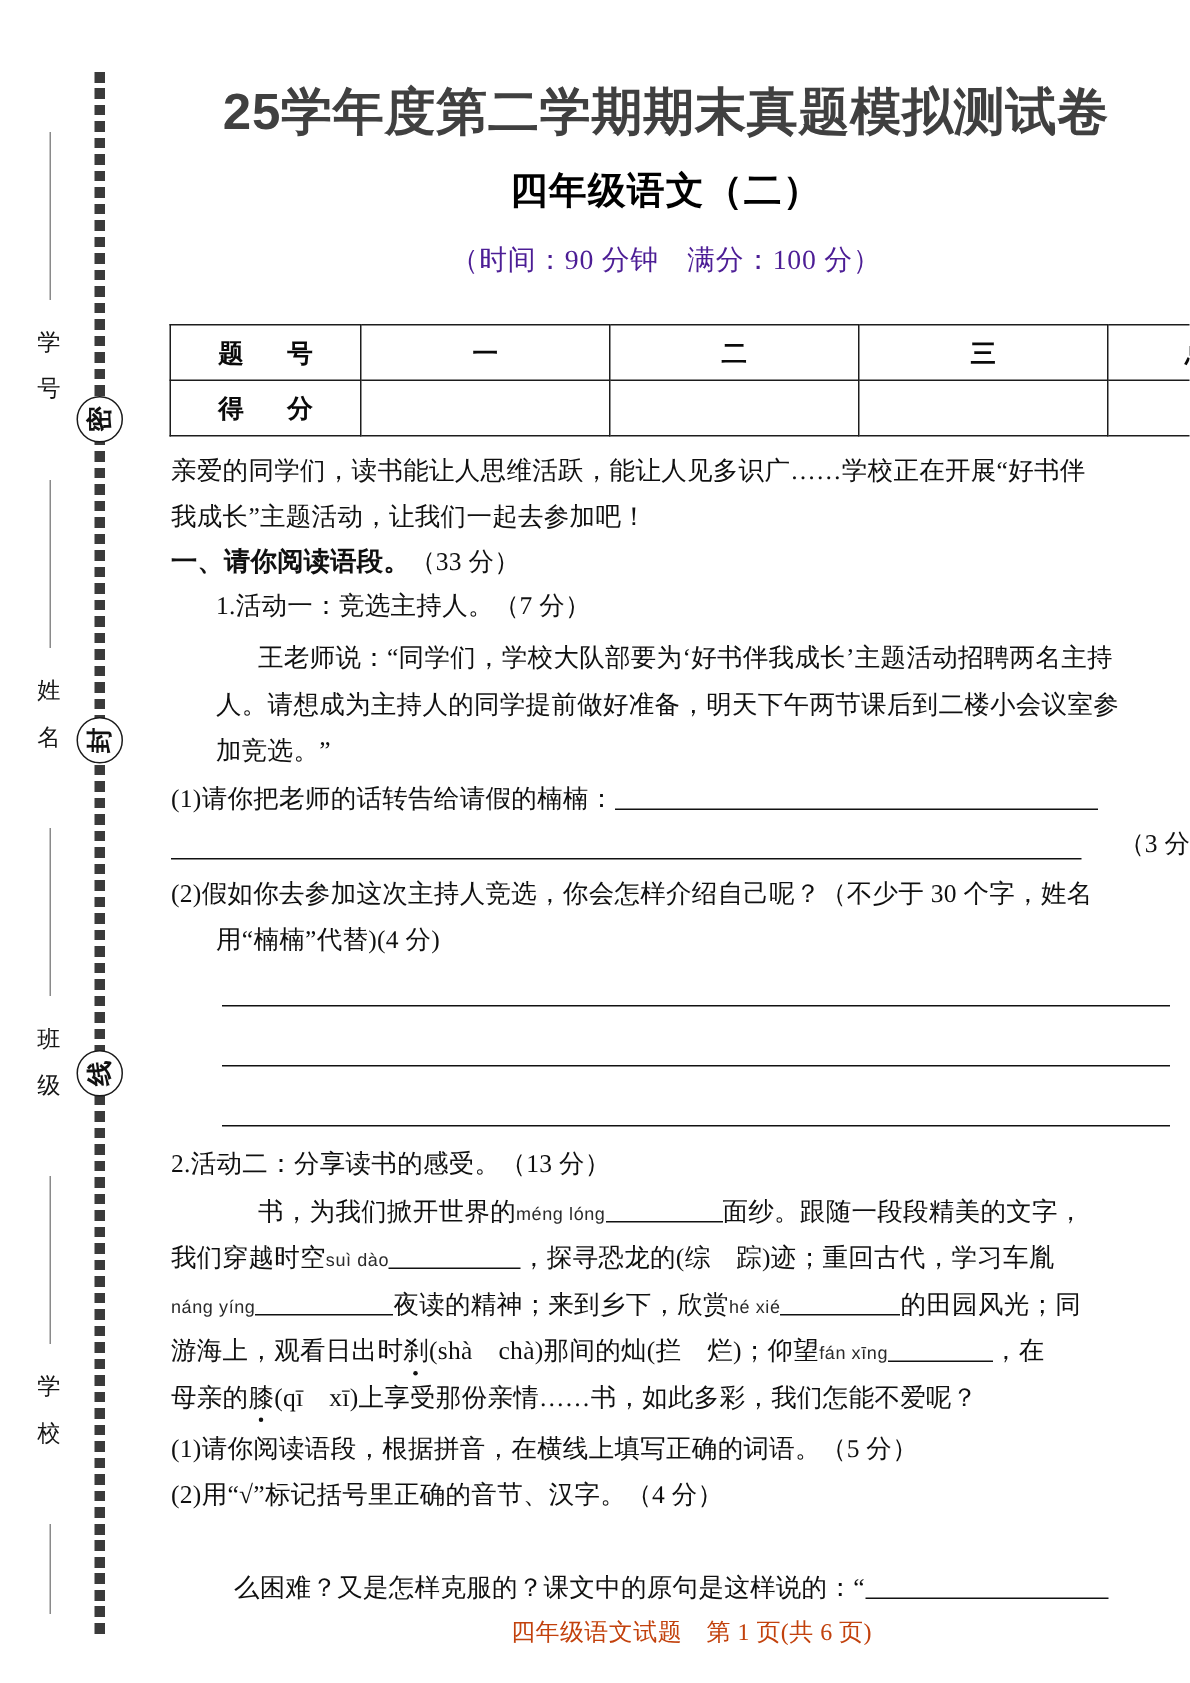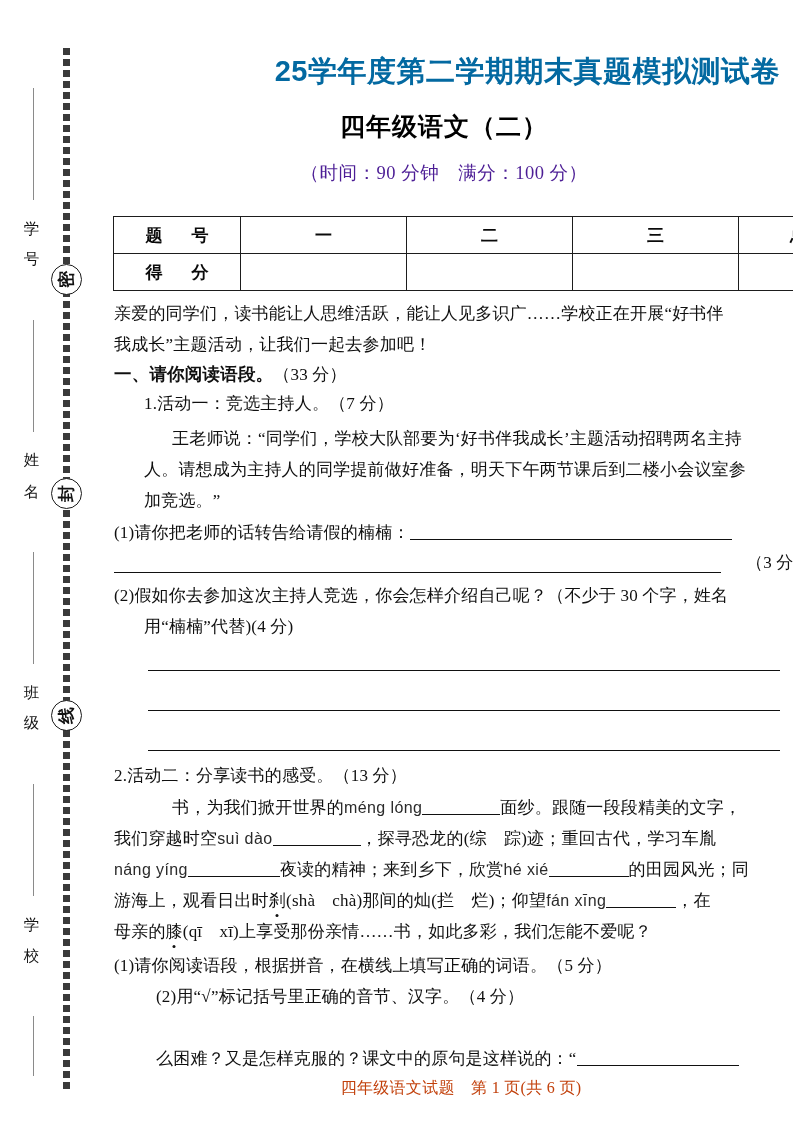--- a/index.html
+++ b/index.html
@@ -88,26 +88,26 @@
     left: 108px;
     top: 0;
     width: 685px;
     height: 1122px;
   }
 
   #doc-title {
     position: absolute;
     left: 0; top: 52px;
     width: 672px;
-    text-align: right;
+    text-align: center;
     font-family: "Liberation Sans", "DejaVu Sans", sans-serif;
-    font-size: 29px;
+    font-size: 34px;
     font-weight: 700;
     letter-spacing: 0.5px;
-    color: #0369a1;
+    color: #404040;
     white-space: nowrap;
   }
   #doc-subtitle {
     position: absolute;
     left: 0; top: 110px;
     width: 672px;
     text-align: center;
     font-family: "Liberation Serif", "DejaVu Serif", serif;
     font-size: 25px;
     font-weight: 700;
@@ -158,21 +158,21 @@
     letter-spacing: 0.2px;
     white-space: nowrap;
   }
   .bold-head {
     font-family: "Liberation Sans", "DejaVu Sans", sans-serif;
     font-weight: 700;
     font-size: 17.5px;
   }
   .pinyin {
     font-family: "Liberation Sans", "DejaVu Sans", sans-serif;
-    font-size: 16px;
+    font-size: 12px;
     letter-spacing: 0.4px;
     color: #2a2a2a;
   }
   .emph-dot { position: relative; }
   .emph-dot::after {
     content: "";
     position: absolute;
     left: 50%;
     bottom: -7px;
     transform: translateX(-50%);
@@ -307,19 +307,19 @@
 
   <div class="para" style="left:6px; top:887px;">
     <span>游海上，观看日出时</span><span class="emph-dot">刹</span><span>(shà　chà)那间的灿(拦　烂)；仰望</span><span class="pinyin">fán xīng</span><span class="blank-ul" style="width:70px;"></span><span>，在</span>
   </div>
 
   <div class="para" style="left:6px; top:918px;">
     <span>母亲的</span><span class="emph-dot">膝</span><span>(qī　xī)上享受那份亲情……书，如此多彩，我们怎能不爱呢？</span>
   </div>
 
   <div class="para" style="left:6px; top:952px;">(1)请你阅读语段，根据拼音，在横线上填写正确的词语。（5 分）</div>
-  <div class="para" style="left:6px; top:983px;margin-left:42px;">(2)用“√”标记括号里正确的音节、汉字。（4 分）</div>
+  <div class="para" style="left:6px; top:983px;">(2)用“√”标记括号里正确的音节、汉字。（4 分）</div>
   <div class="para" style="left:36px; top:1045px;margin-left:12px;">
     <span>么困难？又是怎样克服的？课文中的原句是这样说的：“</span><span class="blank-ul" style="width:162px;"></span>
   </div>
 
   <div id="footer">四年级语文试题　第 1 页(共 6 页)</div>
 </div>
 
 </body></html>

